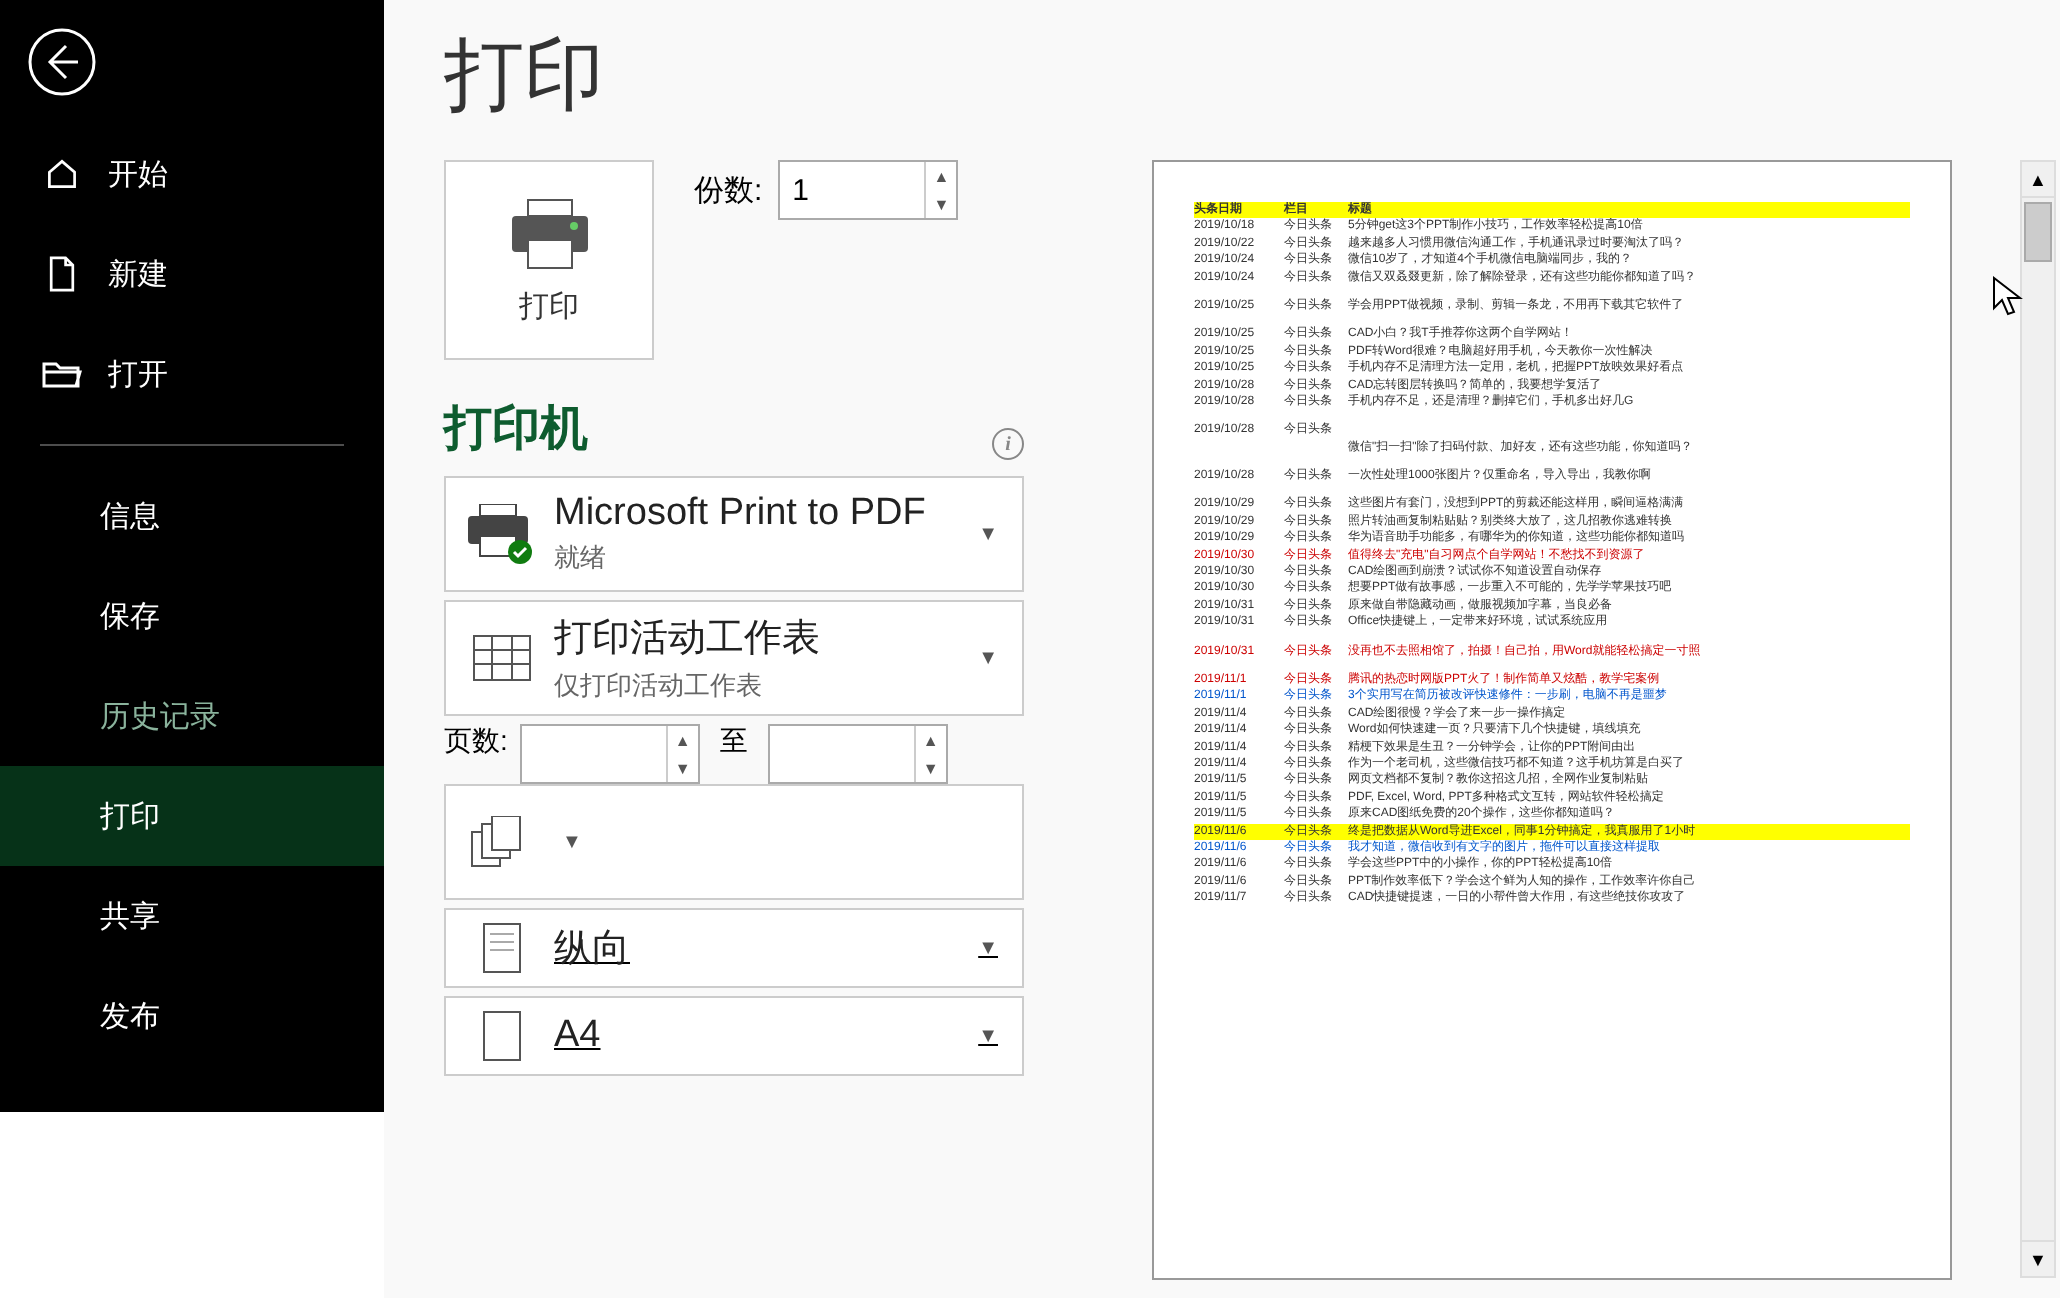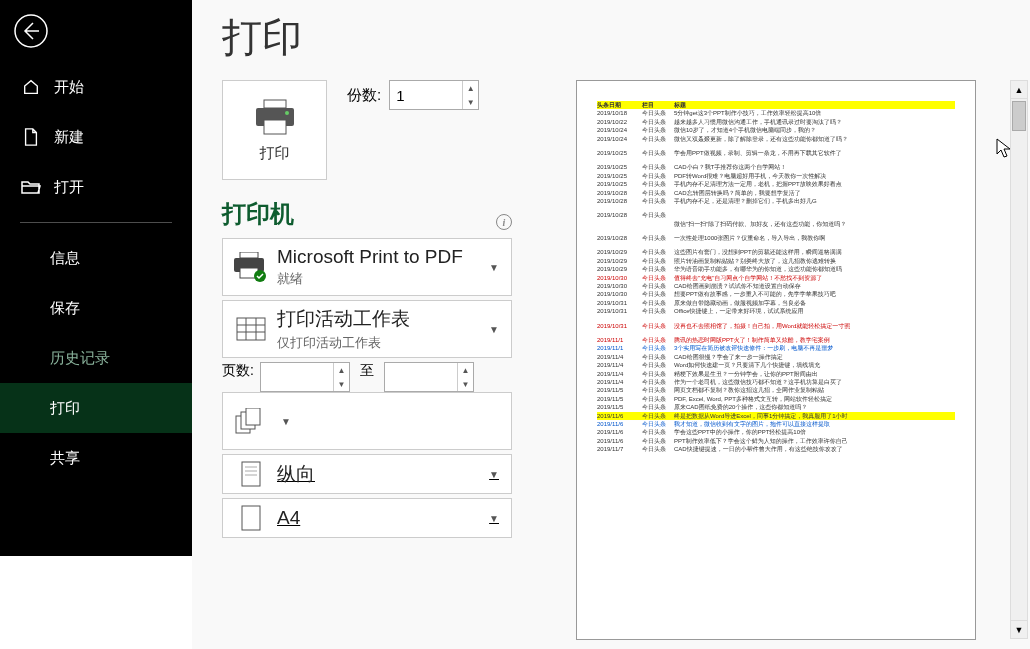--- a/index.html
+++ b/index.html
@@ -113,20 +113,23 @@
       <span>保存</span>
     </div>
   <div class="nav-item small disabled">
       <span>历史记录</span>
     </div>
   <div class="nav-item small active">
       <span>打印</span>
     </div>
   <div class="nav-item small">
       <span>共享</span>
+    </div>
+  <div class="nav-item small">
+      <span>发布</span>
     </div>
 </div>
 
 <div class="main">
   <div class="title">打印</div>
   <div class="layout">
     <div class="controls">
       <div class="top-row">
         <div class="print-box">
           <svg width="42" height="38" viewBox="0 0 42 38">

